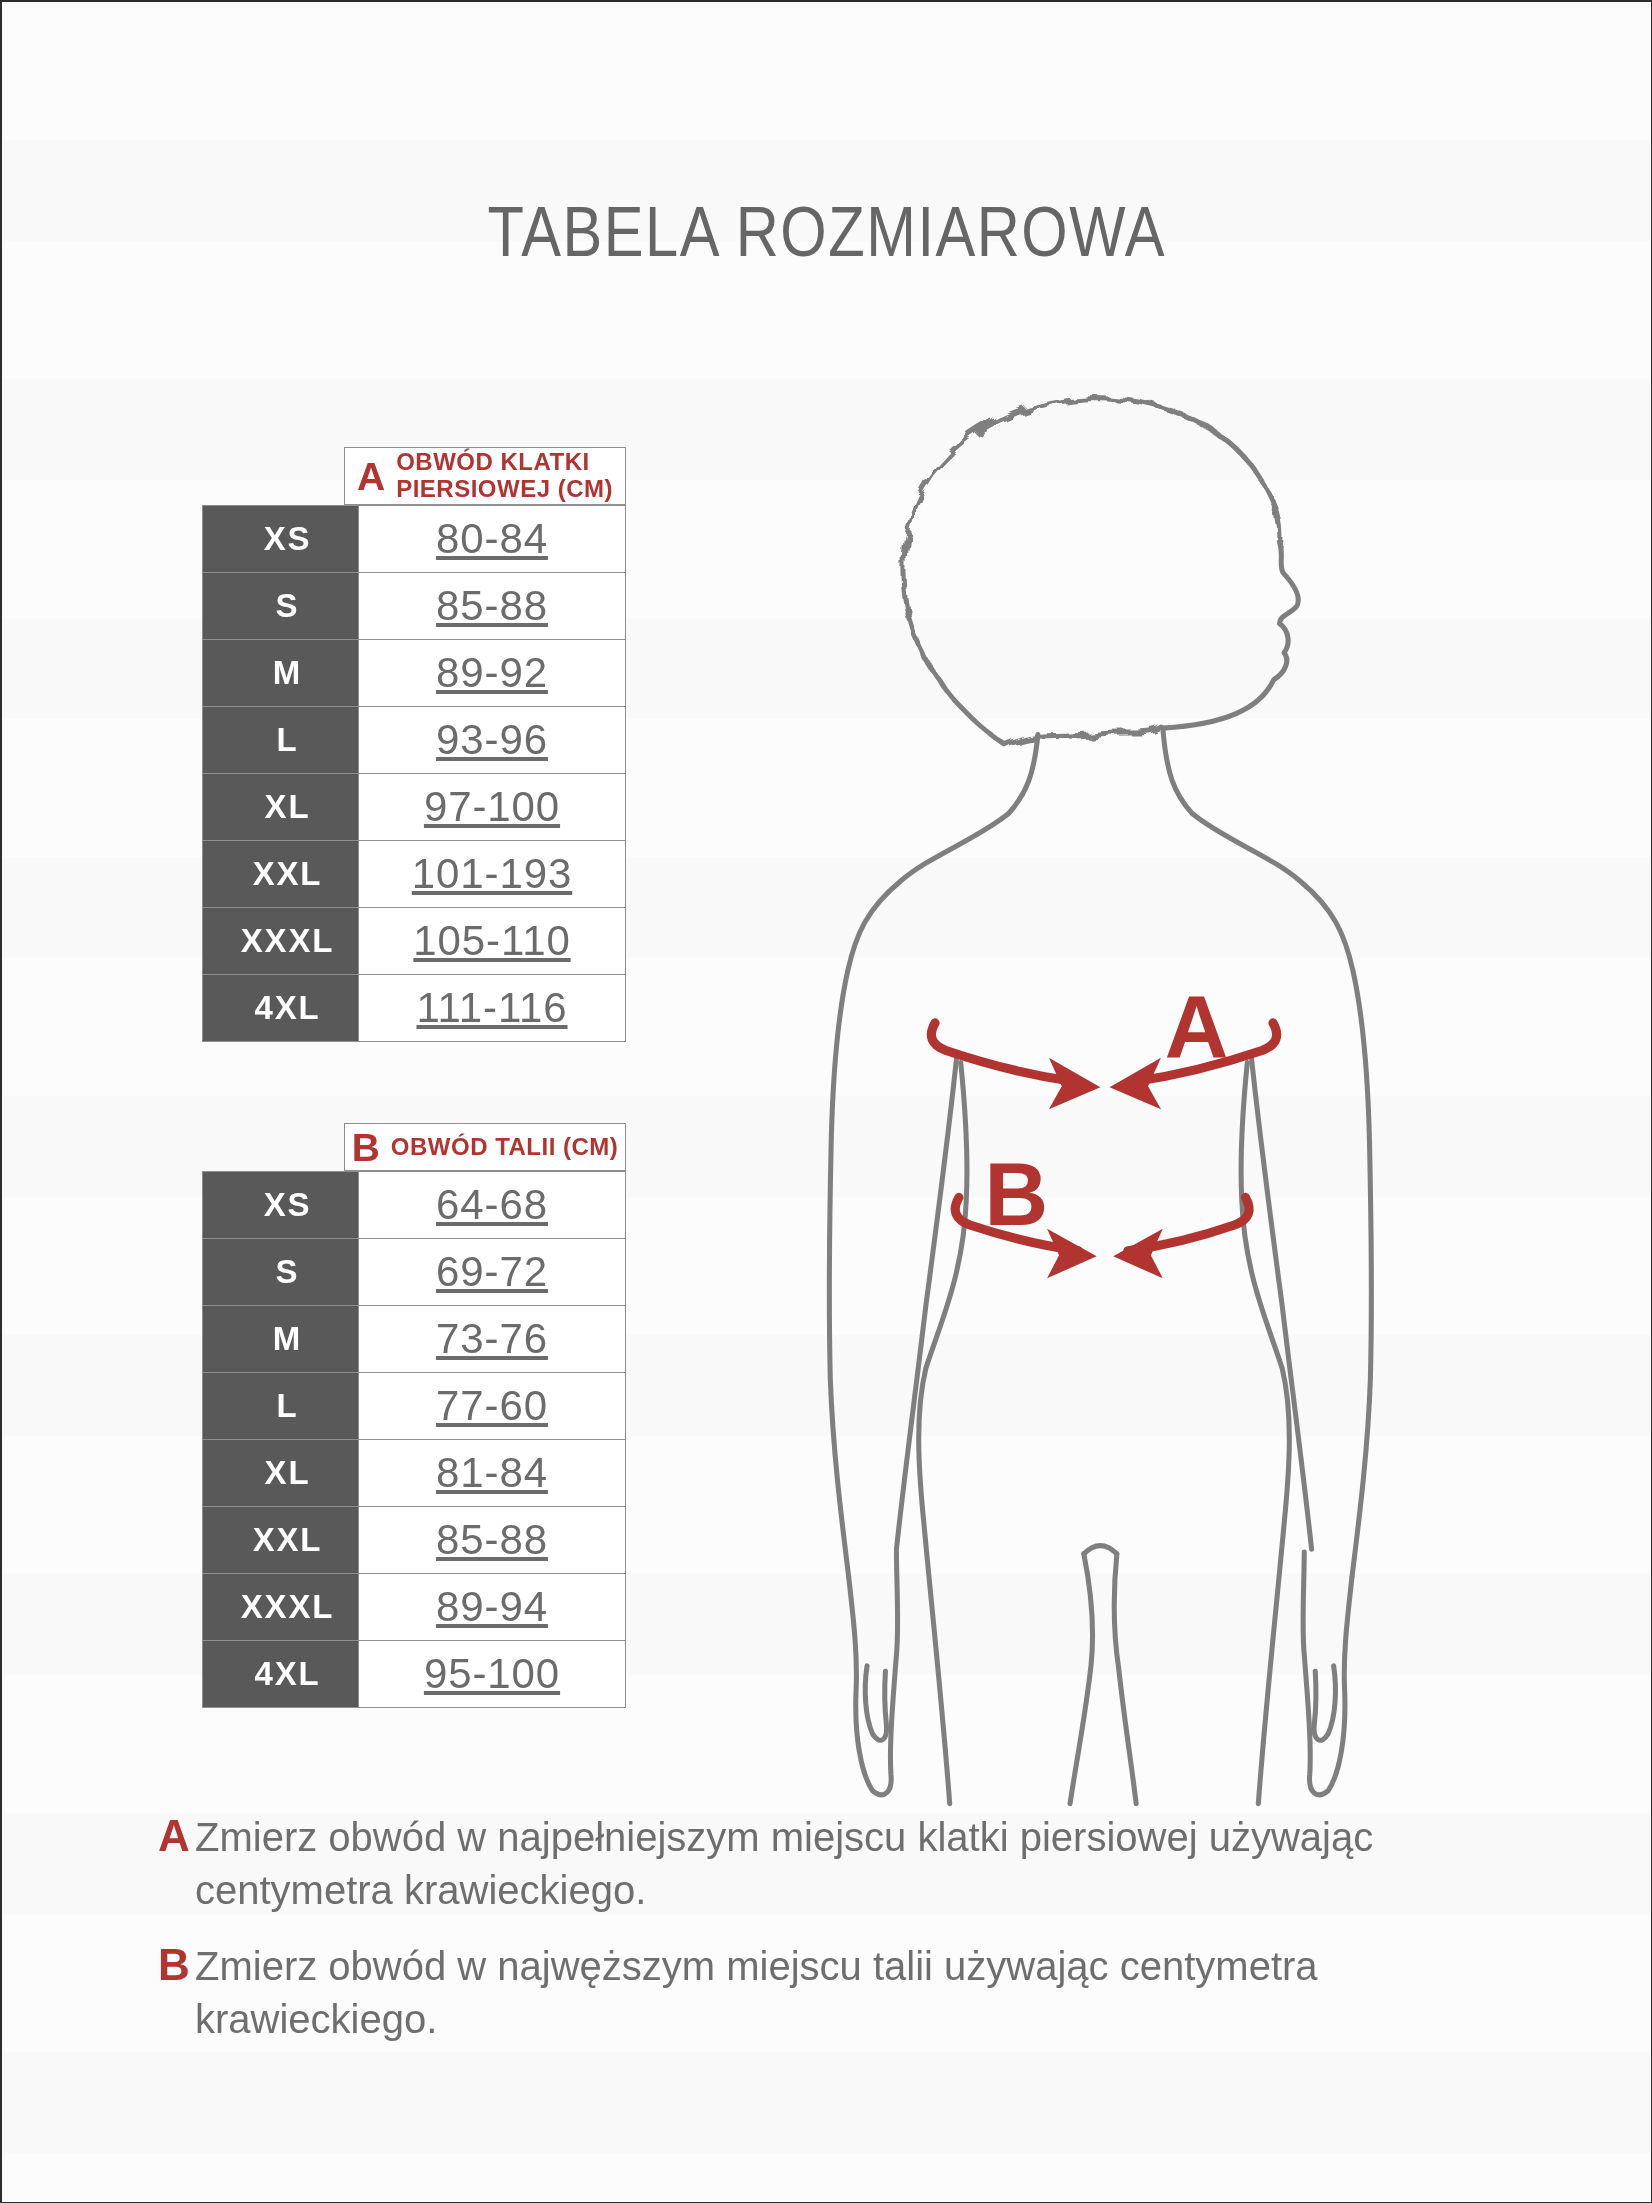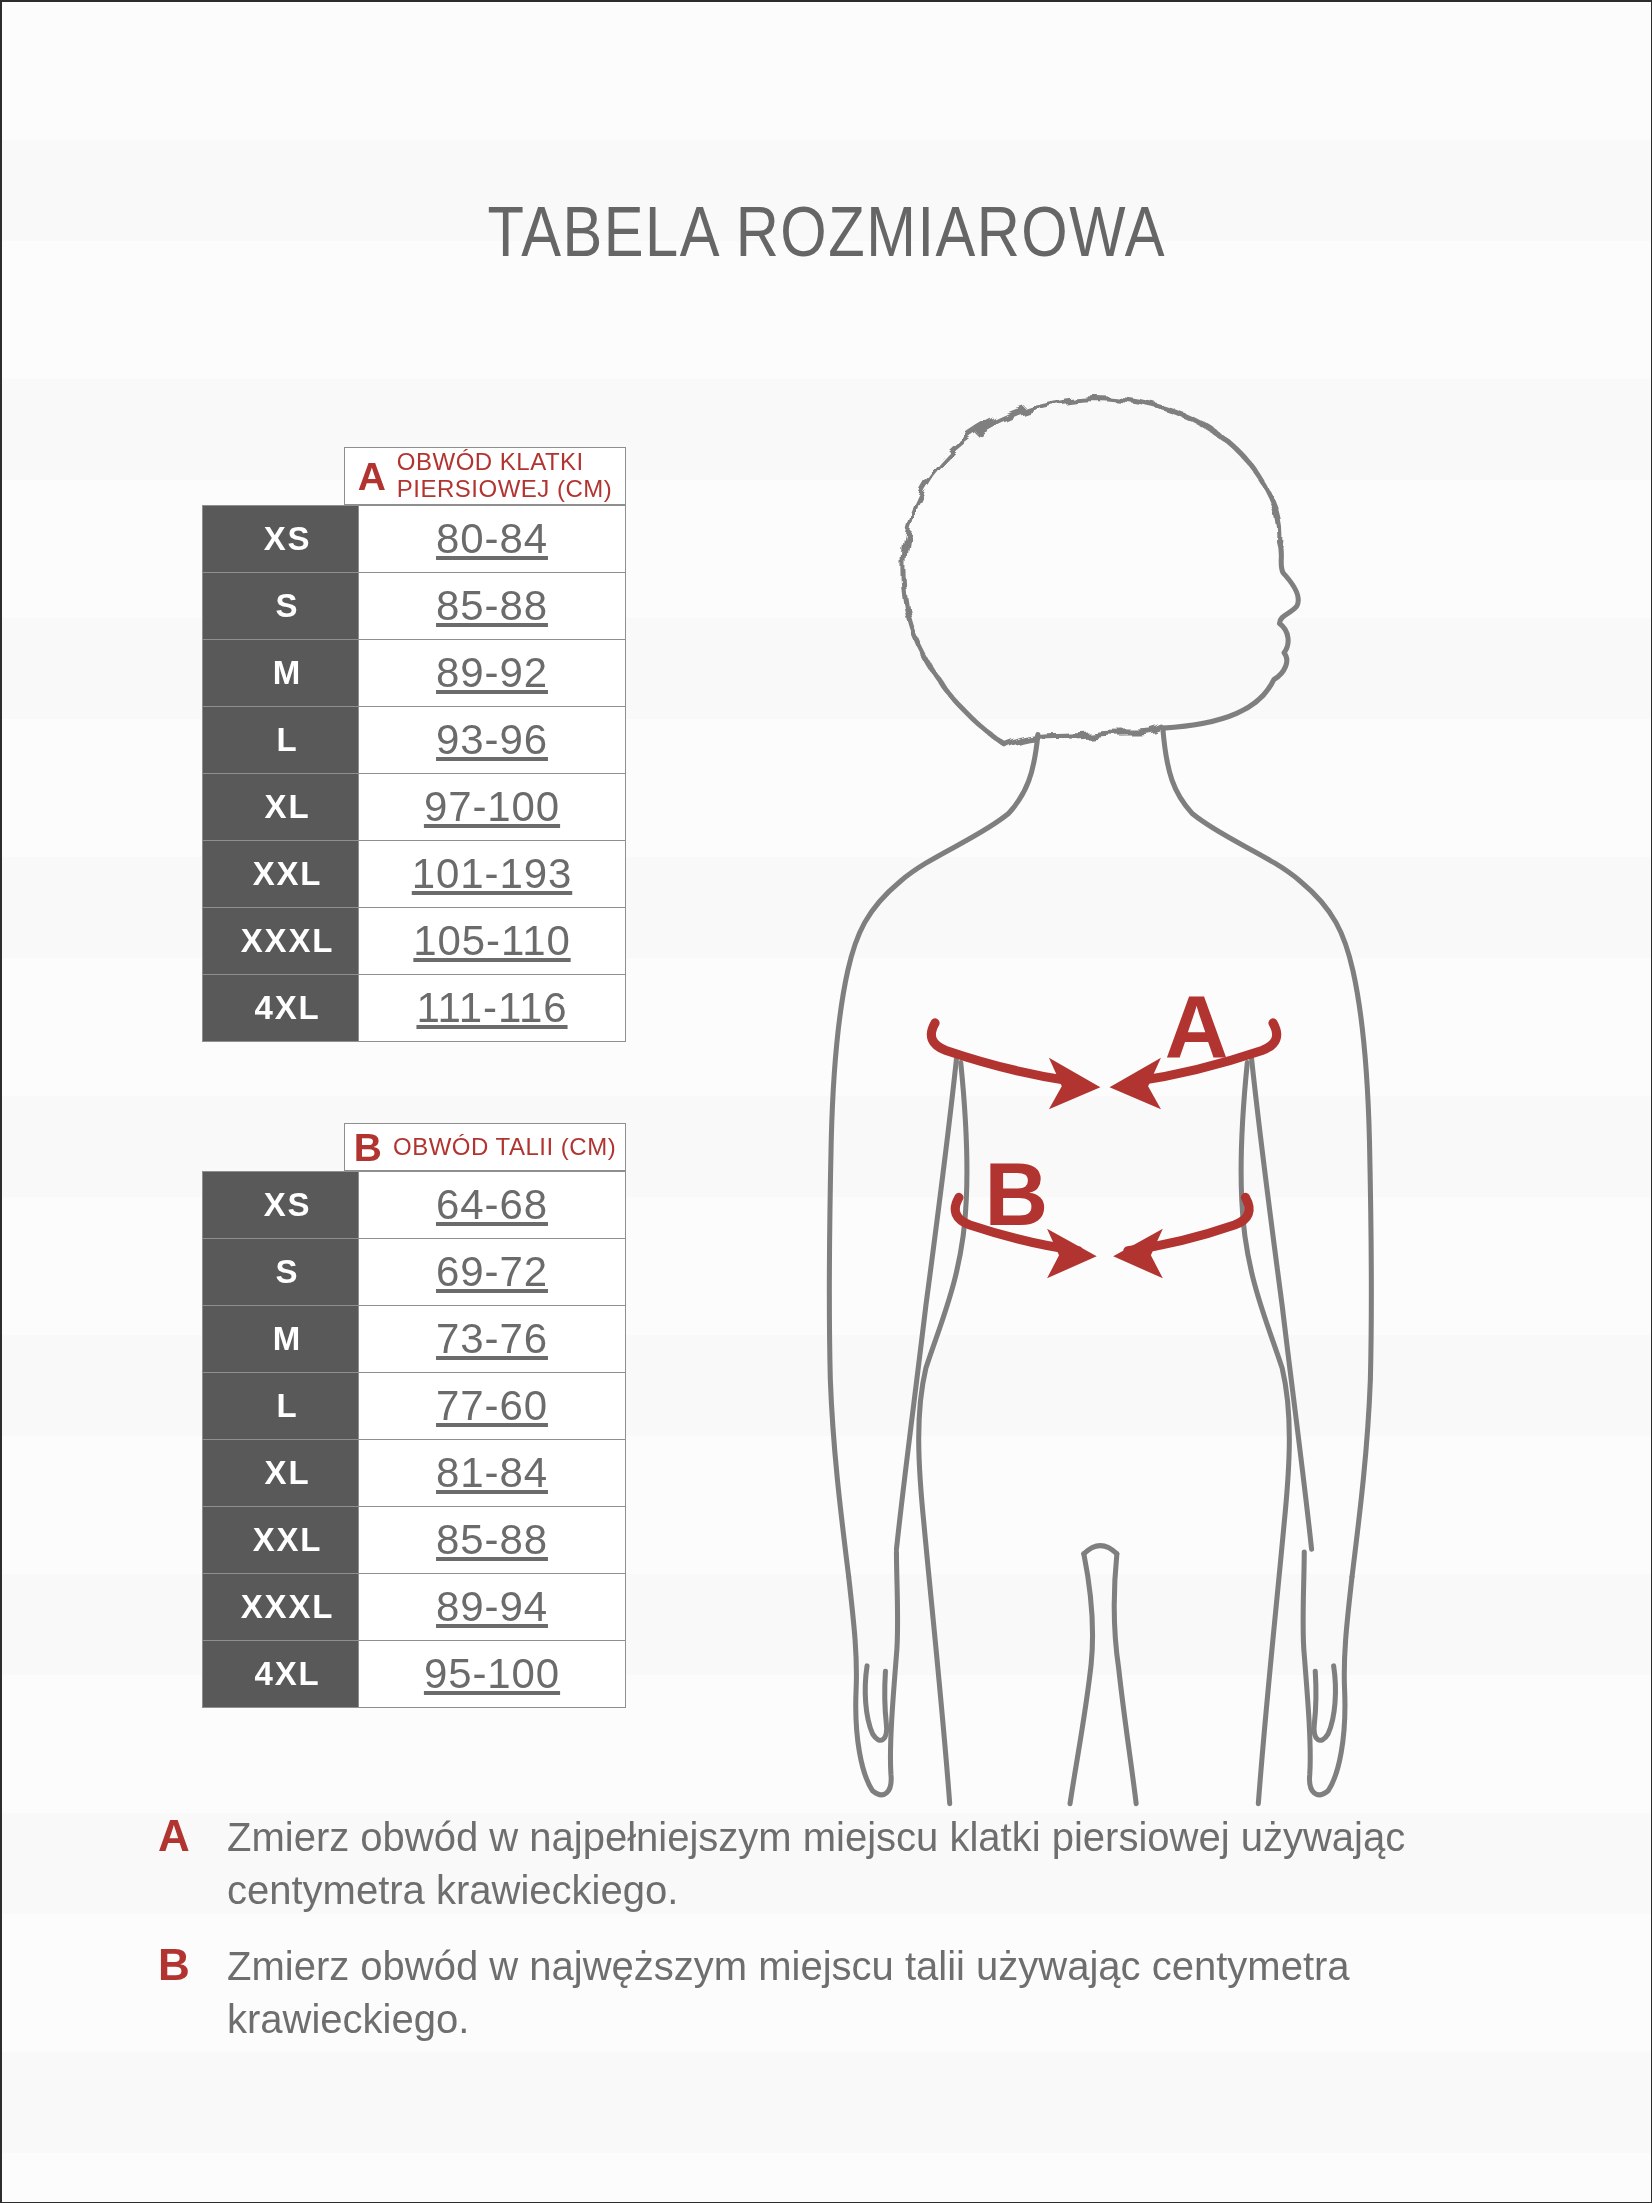--- a/index.html
+++ b/index.html
@@ -15,37 +15,37 @@
   .title span{display:inline-block;transform:scaleX(0.84);transform-origin:center;}
 
   .size-table{position:absolute;left:200px;width:424px;}
   .t1{top:445px;}
   .t2{top:1121px;}
   .thead{margin-left:142px;background:#fff;border:1.8px solid #8f8f8f;box-sizing:border-box;
     display:flex;align-items:center;justify-content:center;gap:11px;}
   .t1 .thead{height:58px;}
   .t2 .thead{height:48px;}
   .thead .letter{font-weight:bold;font-size:39px;line-height:1;}
-  .thead .hlines{font-size:24px;line-height:1.12;letter-spacing:0.5px;text-align:left;font-weight:normal;}
+  .thead .hlines{font-size:24px;line-height:1.12;letter-spacing:0.5px;text-align:left;font-weight:bold;}
   .red{color:#b23431;}
   .tbody{border:1.8px solid #8f8f8f;}
   .trow{display:flex;height:66px;border-bottom:1.8px solid #8f8f8f;}
   .trow:last-child{border-bottom:none;}
   .csize{width:141px;background:#595959;border-right:1.8px solid #8f8f8f;color:#fff;
     font-size:33px;font-weight:bold;letter-spacing:1.8px;display:flex;align-items:center;justify-content:center;padding-left:14px;}
   .cval{flex:1;background:#fff;color:#6b6b6b;font-size:42px;letter-spacing:0.9px;
     display:flex;align-items:center;justify-content:center;text-decoration:underline;}
 
   .figure-svg{position:absolute;left:808px;top:367px;}
 
   .note{position:absolute;left:156px;width:1359px;font-size:40px;color:#6e6e6e;line-height:53px;}
   .noteA{top:1809px;}
   .noteB{top:1938px;}
   .nletter{position:absolute;left:0;top:-1.8px;font-size:44px;font-weight:bold;}
-  .nlines{margin-left:69px;}
+  .nlines{margin-left:37px;}
 </style>
 </head>
 <body>
 
 <div class="page">
 
   <div class="title">
     <span>TABELA ROZMIAROWA</span>
   </div>
 

